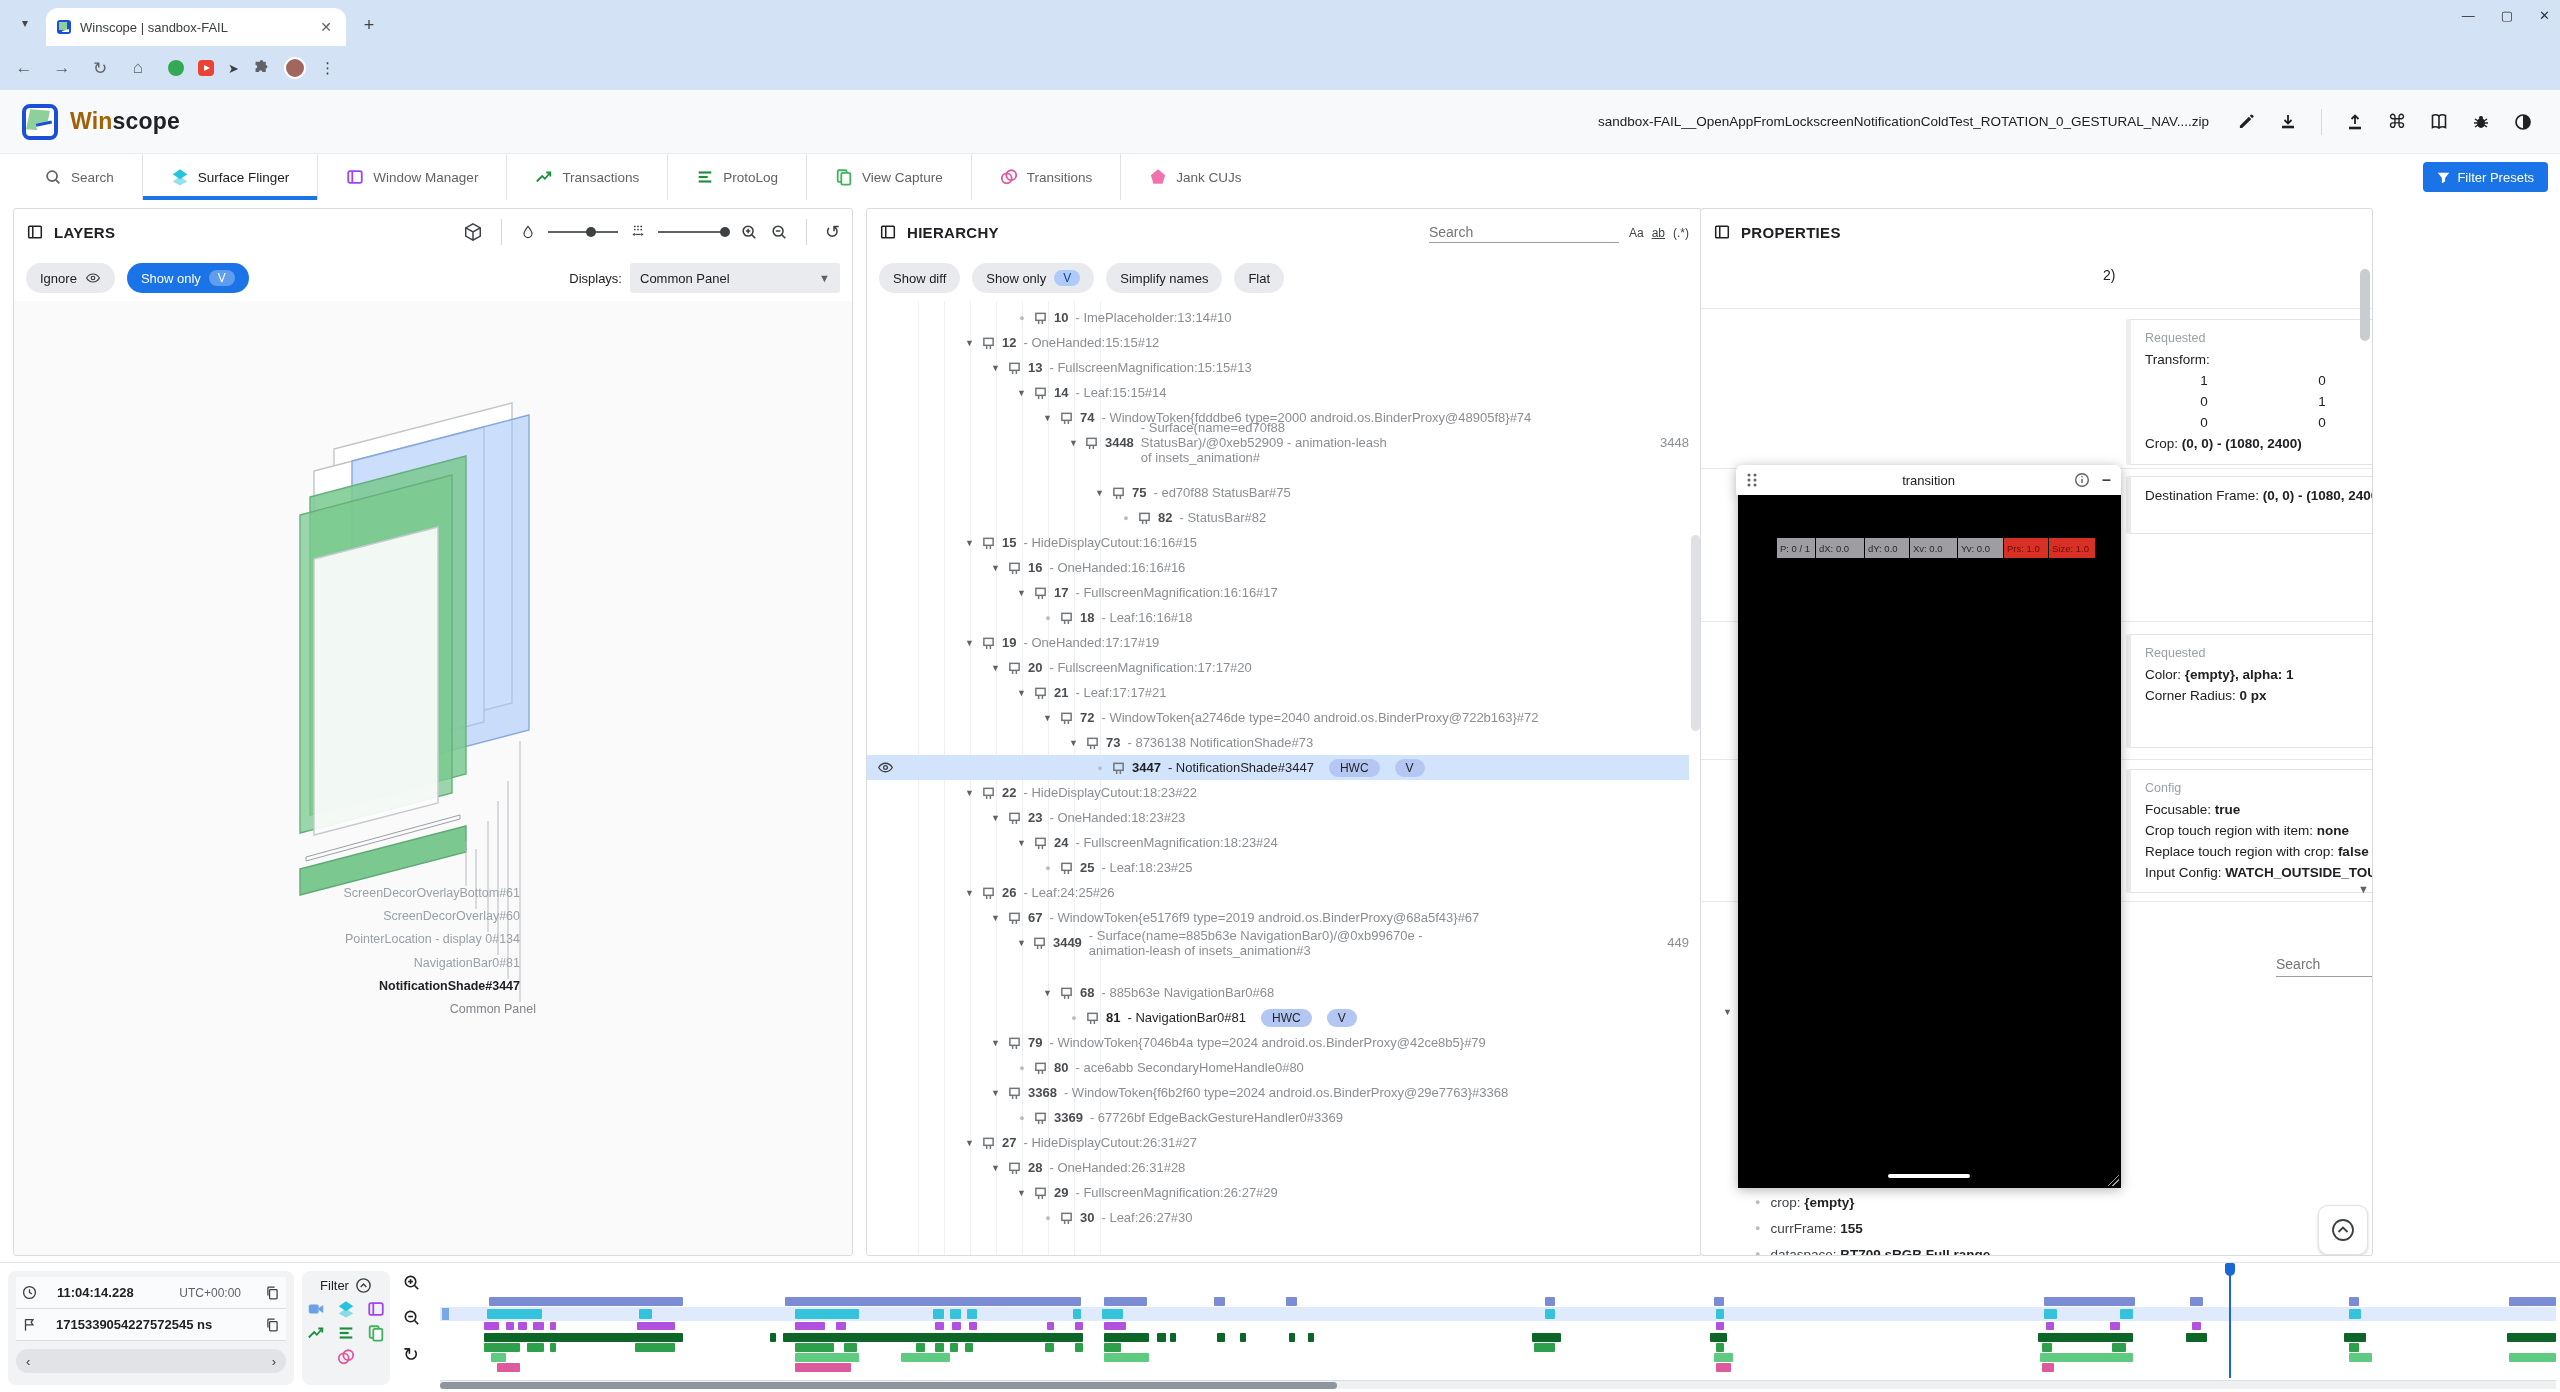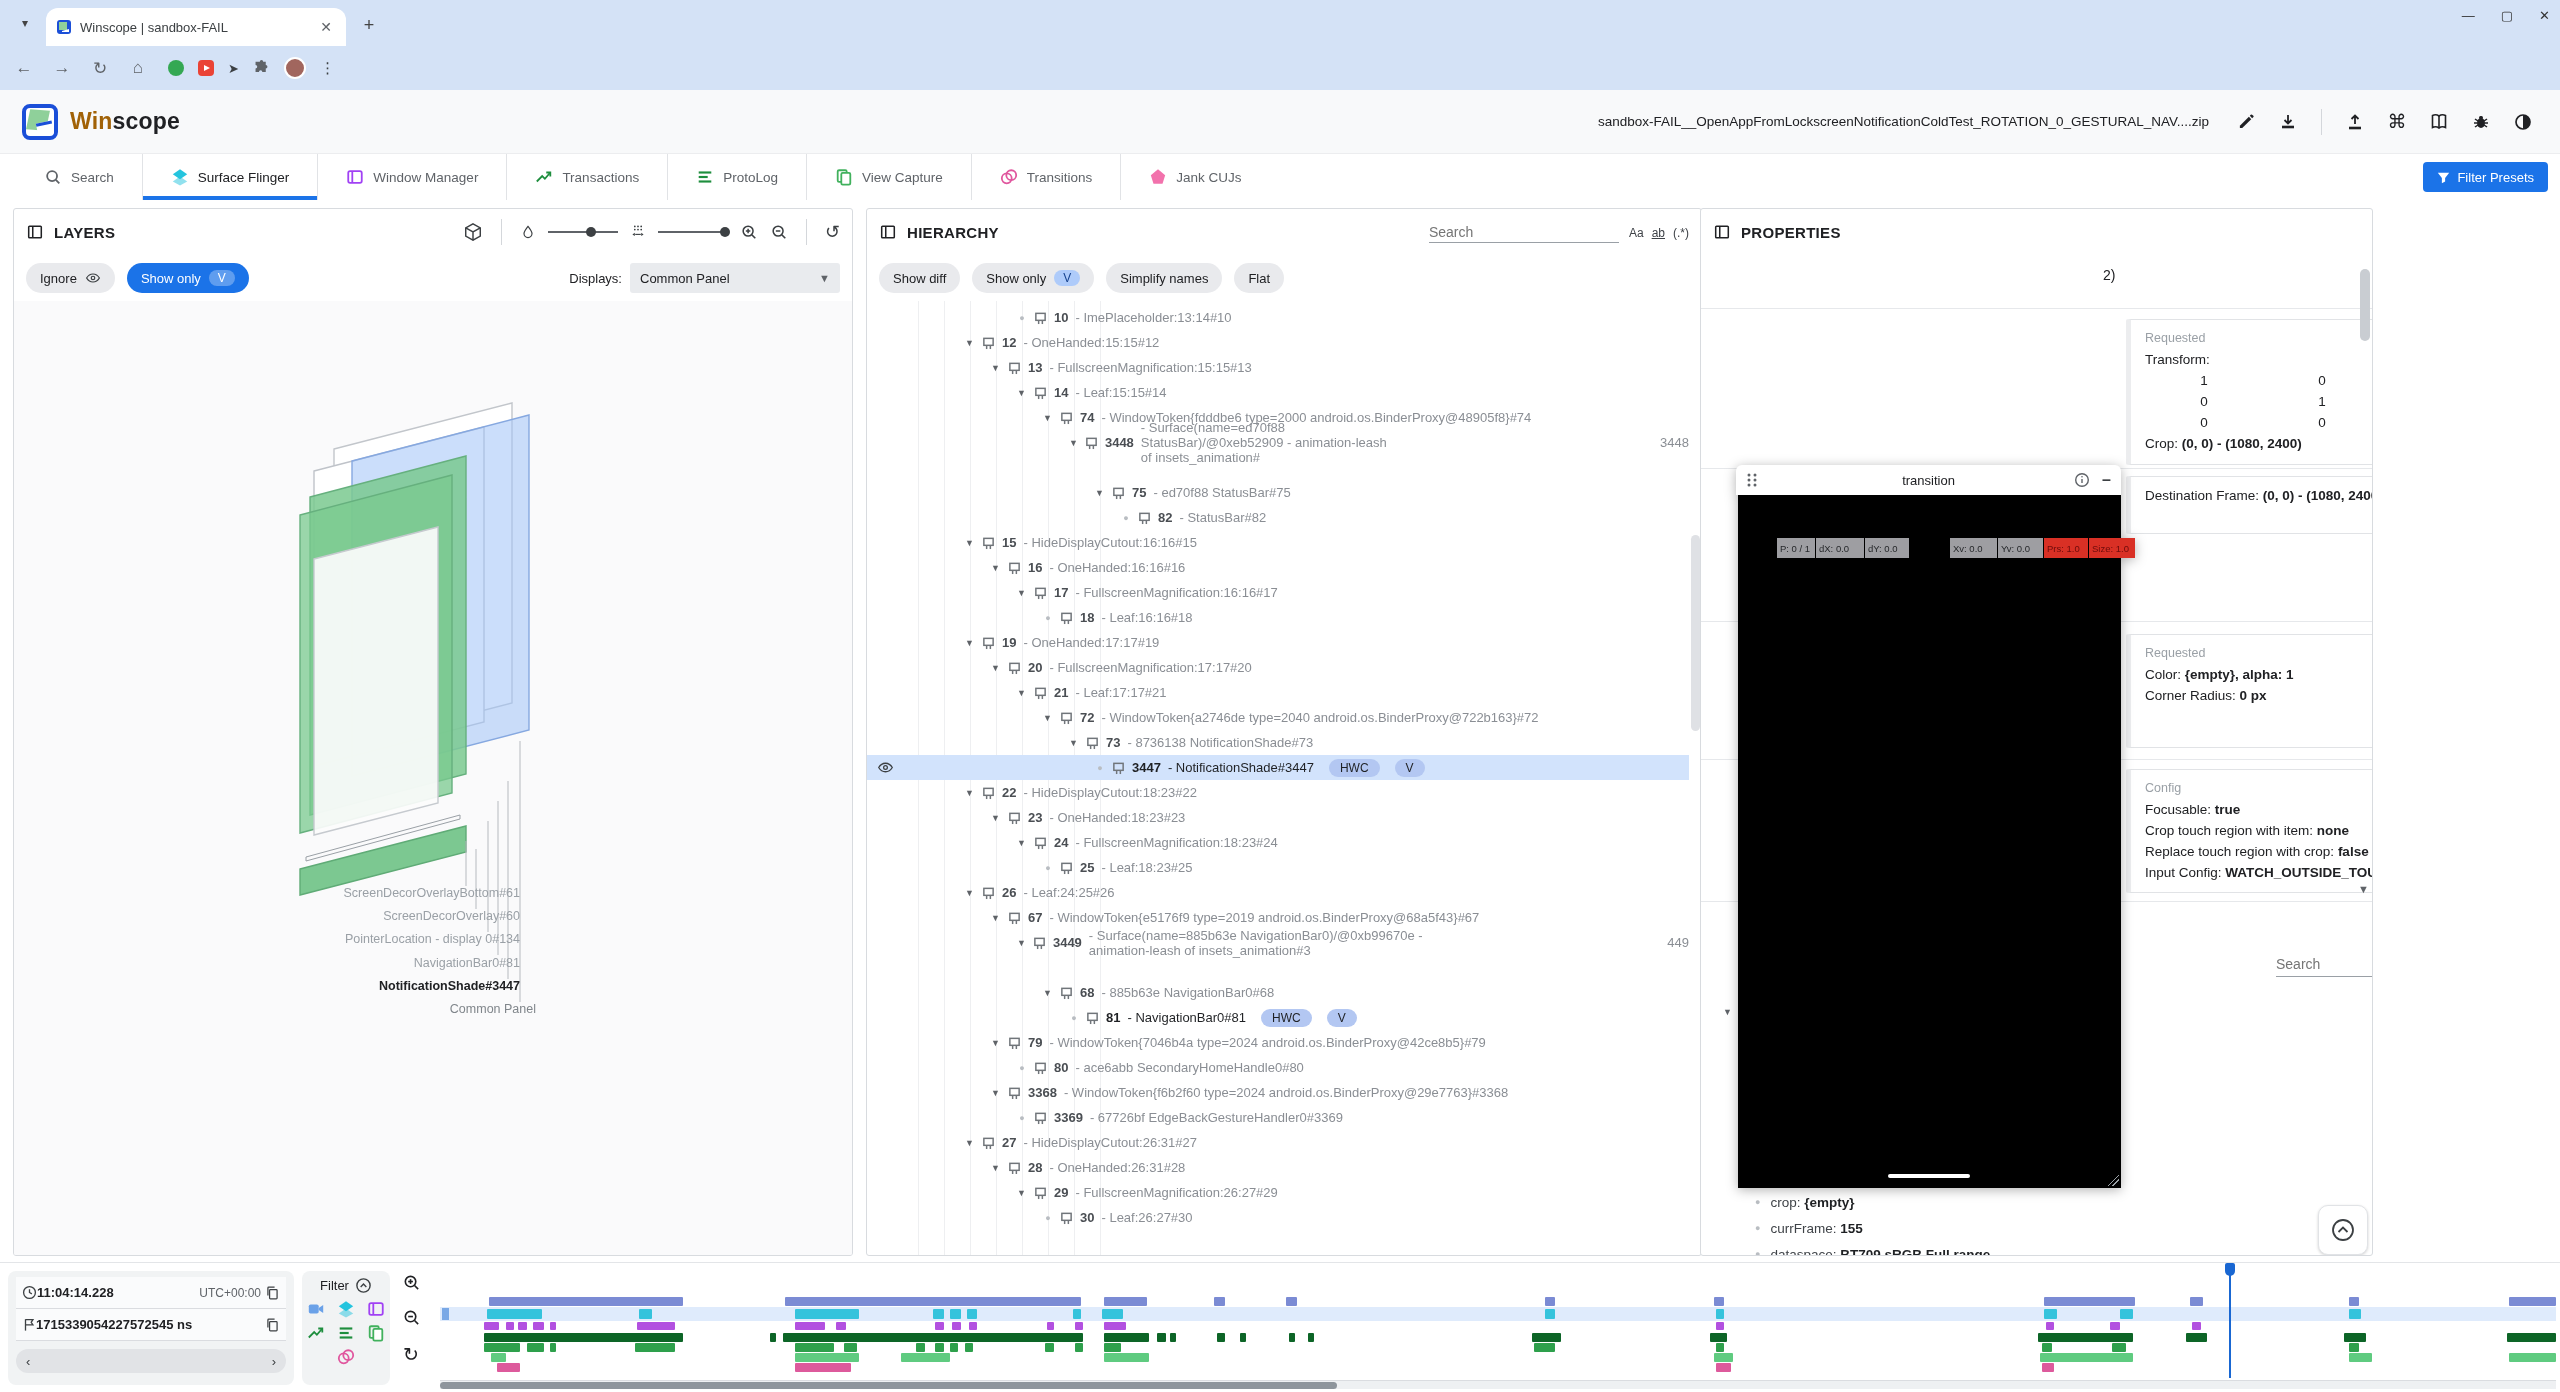--- a/index.html
+++ b/index.html
@@ -130,21 +130,21 @@
   .pbox{height:20px;font-size:9.5px;display:flex;align-items:center;padding:0 3px;color:#26282B;background:#9E9EA2;margin-right:1px;white-space:nowrap}
   .pbox.red{background:#D93025;color:#6D0B0B}
   .gesture{position:absolute;left:150px;bottom:10px;width:82px;height:4px;border-radius:2px;background:#fff}
   .rgrip{position:absolute;right:2px;bottom:2px;width:12px;height:12px;background:
     linear-gradient(135deg,transparent 50%,#9AA0A6 50%,#9AA0A6 58%,transparent 58%,transparent 70%,#9AA0A6 70%,#9AA0A6 78%,transparent 78%)}
 
   
   .timeline{position:absolute;left:0;right:0;top:1262px;height:130px;background:#fff;border-top:1px solid #E3E5E8}
   .tl-card{position:absolute;background:#F1F3F4;border-radius:8px}
   #timesCard{left:8px;top:8px;width:286px;height:114px;padding:6px 8px}
-  .timerow{height:32px;background:#FAFBFC;border-bottom:1px solid #DADCE0;display:flex;align-items:center;gap:0;padding:0 6px;font-size:13px}
+  .timerow{height:32px;background:#FAFBFC;border-bottom:1px solid #DADCE0;display:flex;align-items:center;gap:20px;padding:0 6px;font-size:13px}
   .timerow .tval{font-weight:700}
   .timerow .tz{margin-left:auto;color:#5F6368;font-size:12px}
   .timerow .cpy{margin-left:4px}
   .timerow:nth-child(2) .cpy{margin-left:auto}
   .navpill{margin-top:8px;height:24px;background:#E1E3E6;border-radius:12px;display:flex;align-items:center;justify-content:space-between;padding:0 10px;color:#3C4043;font-size:13px}
   #filterCard{left:302px;top:8px;width:88px;height:114px;padding:6px 0}
   .fhead{display:flex;align-items:center;justify-content:center;gap:6px;font-size:13px}
   .fgrid{display:flex;flex-wrap:wrap;justify-content:center;gap:6px 12px;margin-top:6px}
   .zoomcol{position:absolute;left:396px;top:10px;width:30px;display:flex;flex-direction:column;gap:16px;align-items:center;color:#202124}
   .tl-canvas{position:absolute;left:440px;right:4px;top:0;bottom:0}
@@ -1144,21 +1144,21 @@
               </svg>
           </span>
           <span style="color:#3C4043;font-weight:700">–</span>
         </span>
       </div>
       <div class="ovl-body">
         <div class="ptr-strip" id="ptrStrip">
             <span class="pbox" style="width: 38px;">P: 0 / 1</span>
             <span class="pbox" style="width: 48px;">dX: 0.0</span>
             <span class="pbox" style="width: 44px;">dY: 0.0</span>
-            <span class="pbox" style="width: 47px; margin-left: 40px;">Xv: 0.0</span>
+            <span class="pbox" style="width: 47px;">Xv: 0.0</span>
             <span class="pbox" style="width: 45px;">Yv: 0.0</span>
             <span class="pbox red" style="width: 44px; text-align: center;">Prs: 1.0</span>
             <span class="pbox red" style="width: 46px;">Size: 1.0</span>
           </div>
         <div class="gesture"></div>
         <div class="rgrip"></div>
       </div>
     </div>
 
   </div>

